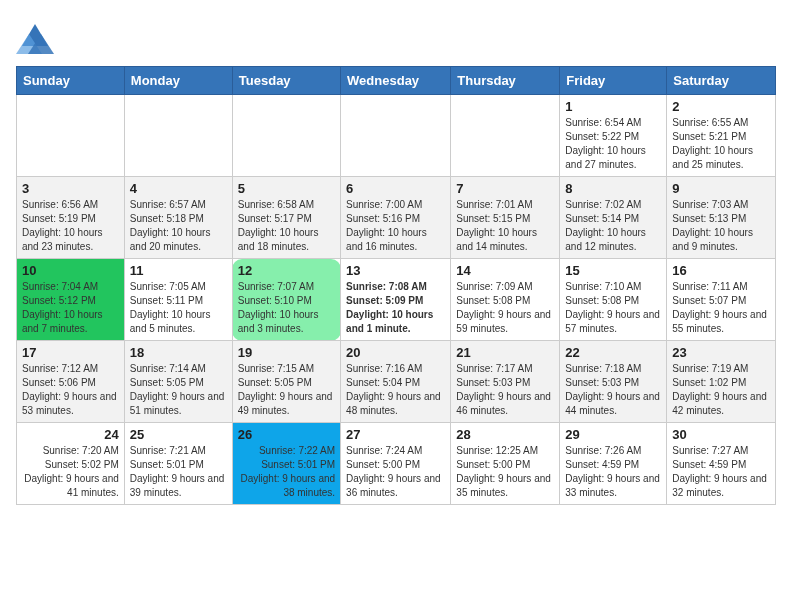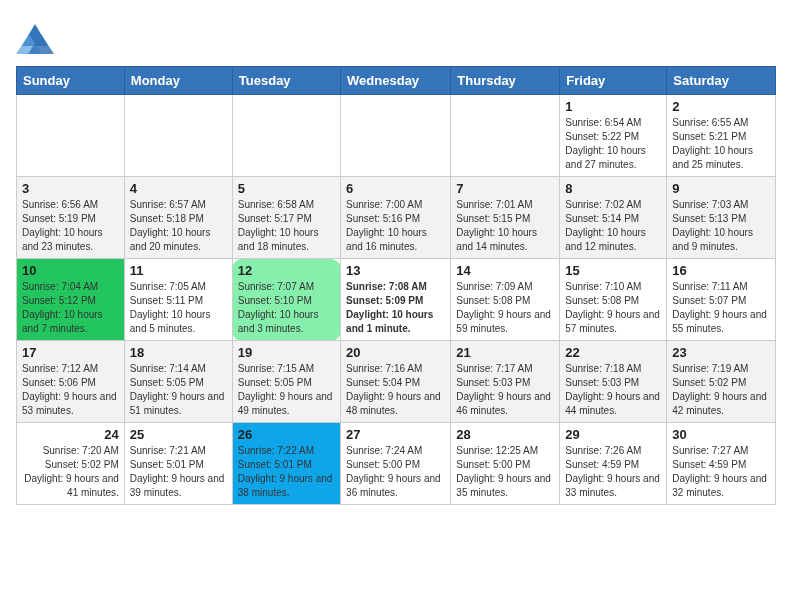--- a/index.html
+++ b/index.html
@@ -279,40 +279,40 @@
           </td>
           <td style="background: rgb(242, 242, 242);">
             <span class="day-number">22</span>
             <div class="day-info" style="white-space: pre-line;">Sunrise: 7:18 AM
 Sunset: 5:03 PM
 Daylight: 9 hours and 44 minutes.</div>
           </td>
           <td style="background: rgb(242, 242, 242);">
             <span class="day-number">23</span>
             <div class="day-info" style="white-space: pre-line;">Sunrise: 7:19 AM
-Sunset: 5:02 PM
+Sunset: 1:02 PM
 Daylight: 9 hours and 42 minutes.</div>
           </td>
         </tr>
         <tr>
           <td style="background: rgb(255, 255, 255); text-align: right;">
             <span class="day-number">24</span>
             <div class="day-info" style="white-space: pre-line;">Sunrise: 7:20 AM
 Sunset: 5:02 PM
 Daylight: 9 hours and 41 minutes.</div>
           </td>
           <td style="background: rgb(255, 255, 255);">
             <span class="day-number">25</span>
             <div class="day-info" style="white-space: pre-line;">Sunrise: 7:21 AM
 Sunset: 5:01 PM
 Daylight: 9 hours and 39 minutes.</div>
           </td>
           <td style="background: #0ea5e9;">
             <span class="day-number">26</span>
-            <div class="day-info" style="white-space: pre-line;">Sunrise: 7:22 AM
+            <div class="day-info" style="white-space: pre-line; text-align: right;">Sunrise: 7:22 AM
 Sunset: 5:01 PM
 Daylight: 9 hours and 38 minutes.</div>
           </td>
           <td style="background: rgb(255, 255, 255);">
             <span class="day-number">27</span>
             <div class="day-info" style="white-space: pre-line;">Sunrise: 7:24 AM
 Sunset: 5:00 PM
 Daylight: 9 hours and 36 minutes.</div>
           </td>
           <td style="background: rgb(255, 255, 255);">

